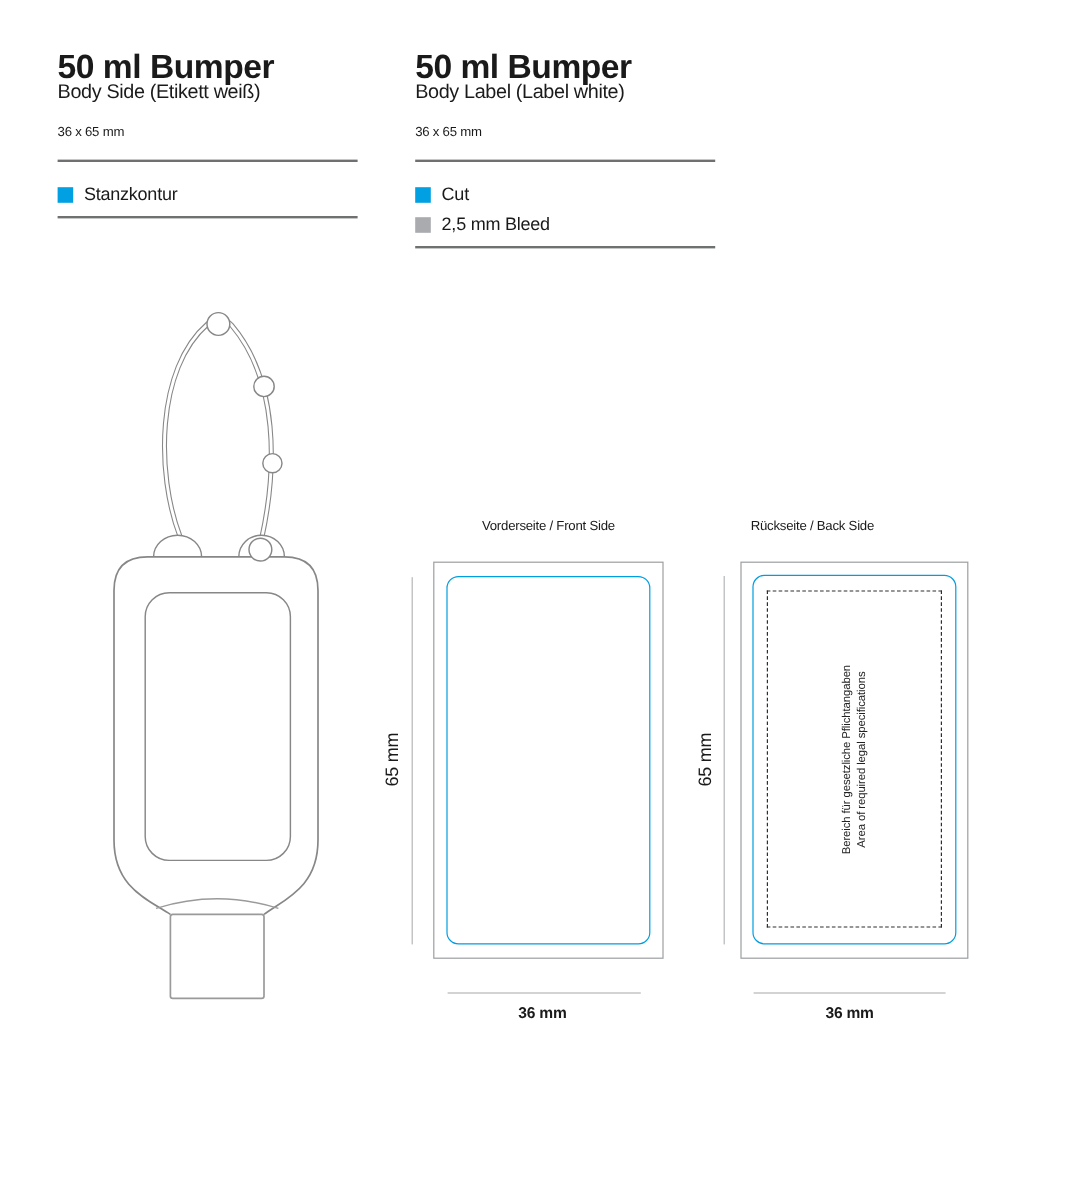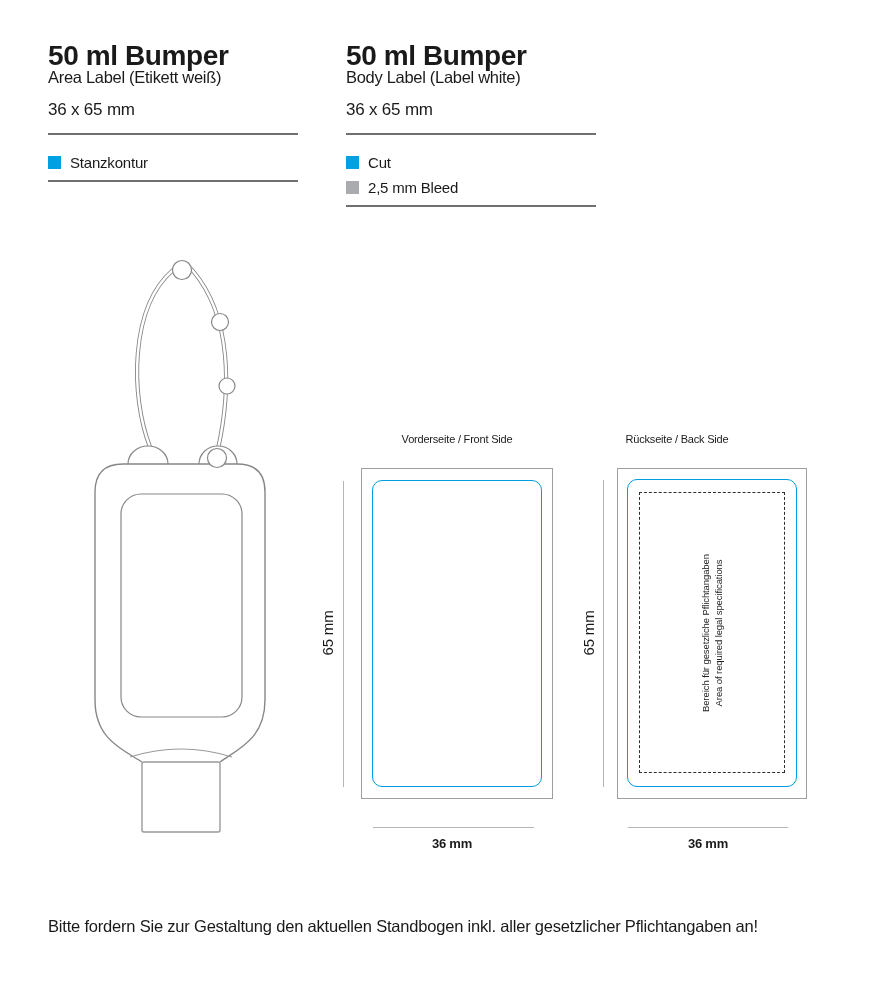--- a/index.html
+++ b/index.html
@@ -9,21 +9,21 @@
     font-family: "Liberation Sans", sans-serif;
     overflow: hidden;
   }
 
   
   .product-header { position: absolute; top: 44px; width: 250px; }
   #hdr-left  { left: 48px; }
   #hdr-right { left: 346px; }
   .ph-title    { font-size: 28px; font-weight: 700; line-height: 23px; letter-spacing: -0.4px; }
   .ph-subtitle { font-size: 16.5px; line-height: 21px; letter-spacing: -0.3px; }
-  .ph-size     { font-size: 17px; line-height: 20px; margin-top: 12px; letter-spacing: -0.2px; }
+  .ph-size     { font-size: 11px; line-height: 20px; margin-top: 12px; letter-spacing: -0.2px; }
   .ph-rule     { margin-top: 13px; border-top: 2px solid #6f7072; height: 0; }
   .legend      { margin-top: 20px; }
   .legend-row  { display: flex; align-items: center; gap: 9px; height: 15px; margin-bottom: 10px; }
   .swatch      { width: 13px; height: 13px; flex: 0 0 13px; }
   .legend-label{ font-size: 15px; letter-spacing: -0.2px; white-space: nowrap; }
   .ph-rule2    { margin-top: 8px; border-top: 2px solid #6f7072; height: 0; }
 
   
   #bottle-svg { position: absolute; left: 80px; top: 255px; }
 
@@ -89,21 +89,21 @@
   #footer {
     position: absolute; left: 48px; top: 916px; width: 810px;
     font-size: 16.5px; line-height: 20.5px; letter-spacing: -0.2px;
   }
 </style>
 </head>
 <body>
 
 <section class="product-header" id="hdr-left">
   <div class="ph-title">50 ml Bumper</div>
-  <div class="ph-subtitle">Area Label (Etikett weiß)</div>
+  <div class="ph-subtitle">Body Side (Etikett weiß)</div>
   <div class="ph-size">36 x 65 mm</div>
   <div class="ph-rule"></div>
   <div class="legend">
     <div class="legend-row">
       <span class="swatch" style="background-color: rgb(0, 160, 226);"></span>
       <span class="legend-label">Stanzkontur</span>
     </div>
   </div>
   <div class="ph-rule2"></div>
 </section>
@@ -164,14 +164,13 @@
 <div class="legal-text">
   <div>Bereich für gesetzliche Pflichtangaben</div>
   <div>Area of required legal specifications</div>
 </div>
 <div class="vdim" id="back-vdim"></div>
 <div class="vdim-label" id="back-vlabel">65 mm</div>
 <div class="hdim" id="back-hdim"></div>
 <div class="hdim-label" id="back-hlabel">36 mm</div>
 
 <div id="footer">
-  <div>Bitte fordern Sie zur Gestaltung den aktuellen Standbogen inkl. aller gesetzlicher Pflichtangaben an!</div>
 </div>
 
 </body></html>

